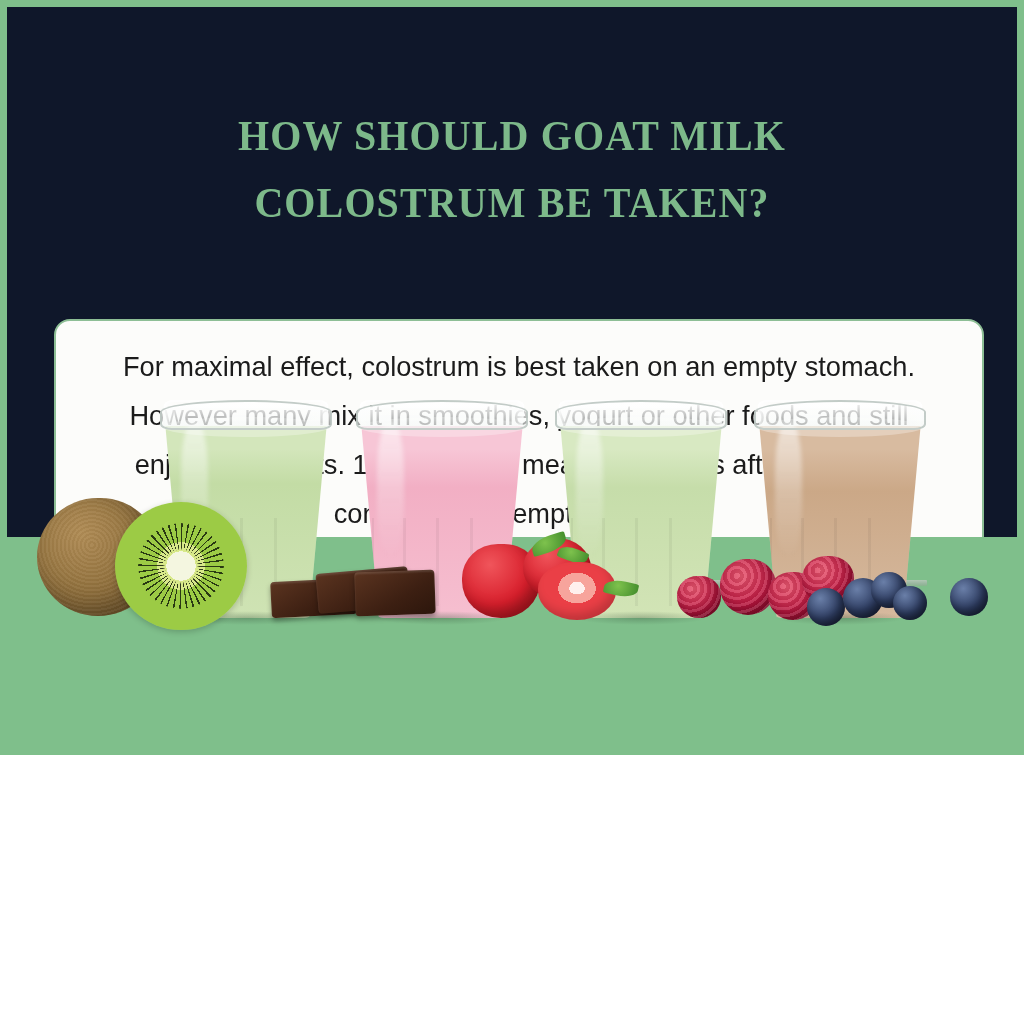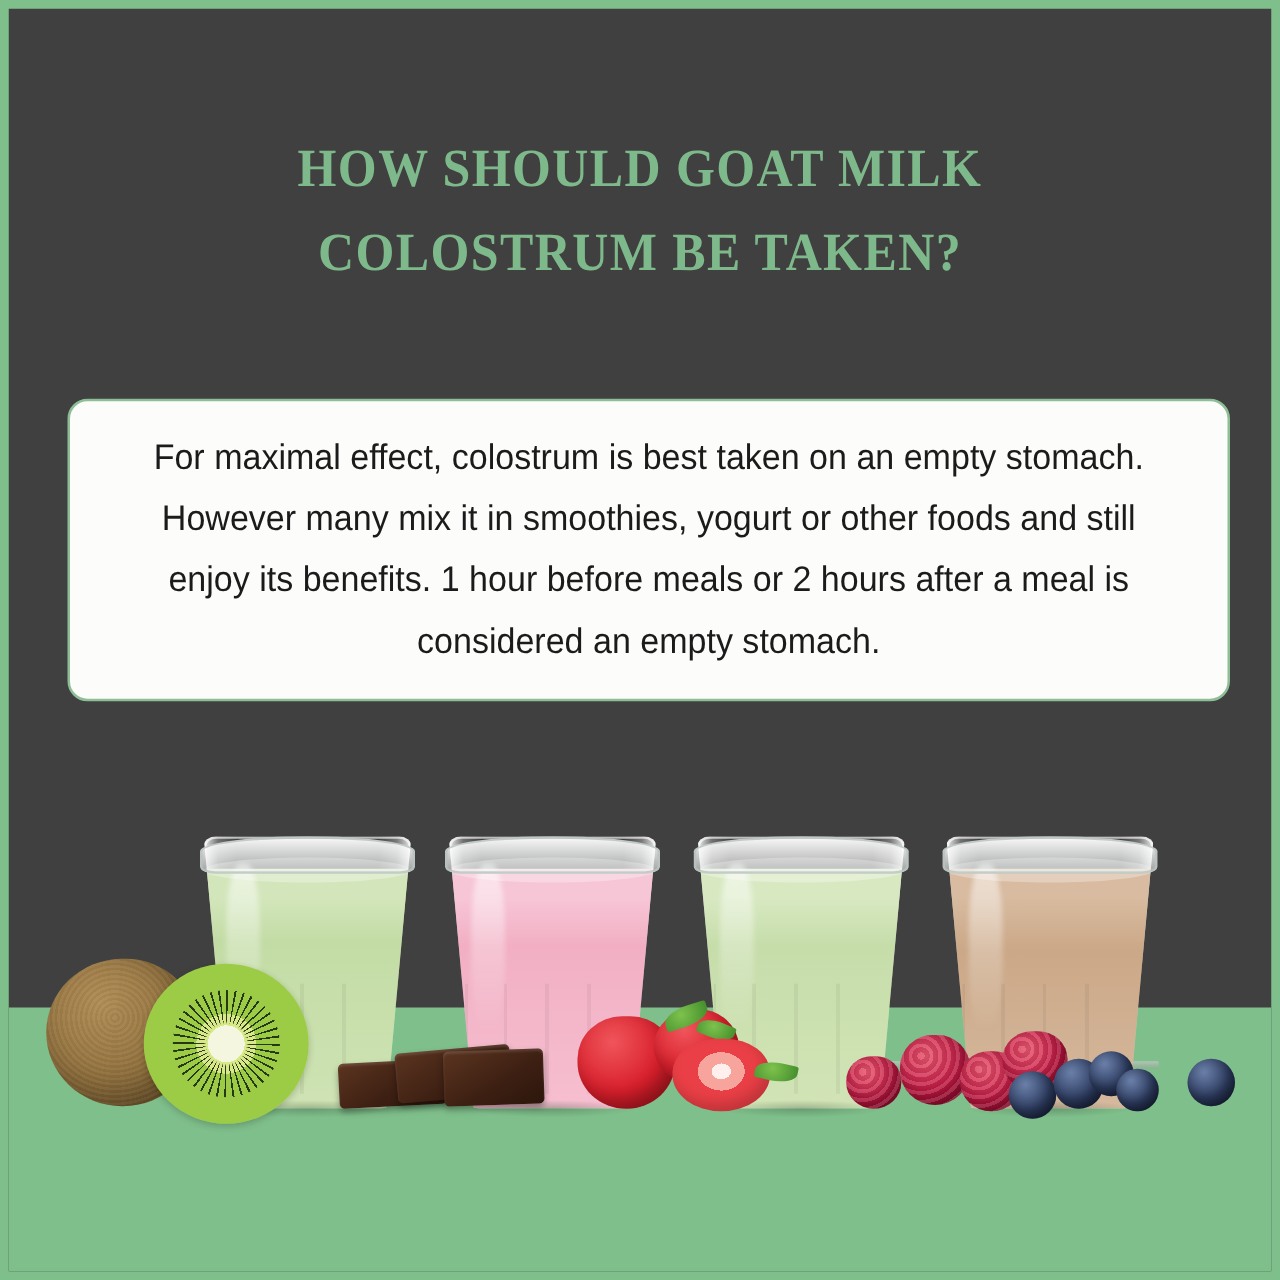--- a/index.html
+++ b/index.html
@@ -6,22 +6,22 @@
     margin: 0;
     padding: 0;
     background: #ffffff;
   }
   body {
     font-family: "Liberation Sans", sans-serif;
   }
   .poster {
     position: relative;
     width: 1024px;
-    height: 1024px;
-    background: #404040;
+    height: 755px;
+    background: #0f172a;
     box-sizing: border-box;
     border: 7px solid #7FBF8B;
     overflow: hidden;
   }
 
   
   .title-block {
     position: absolute;
     left: 0;
     right: 0;

